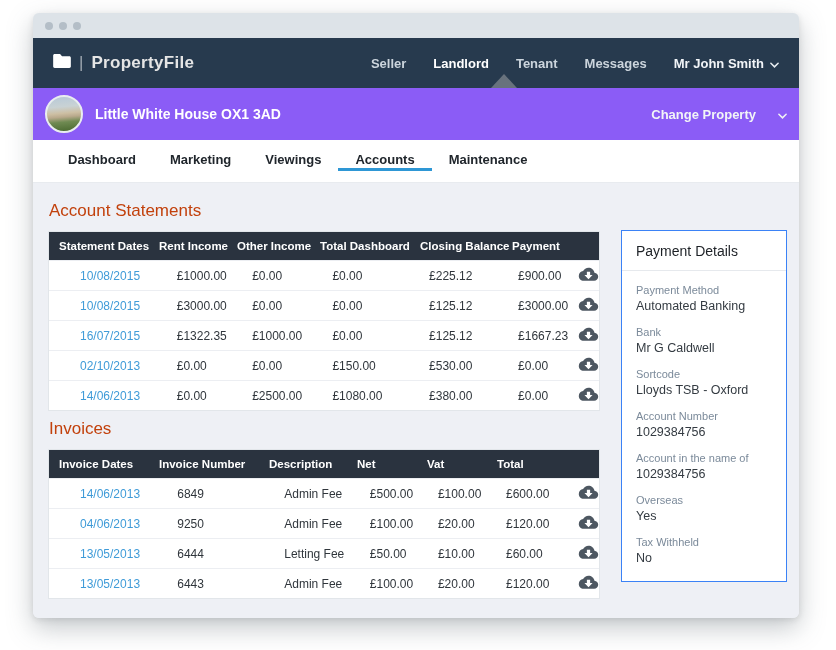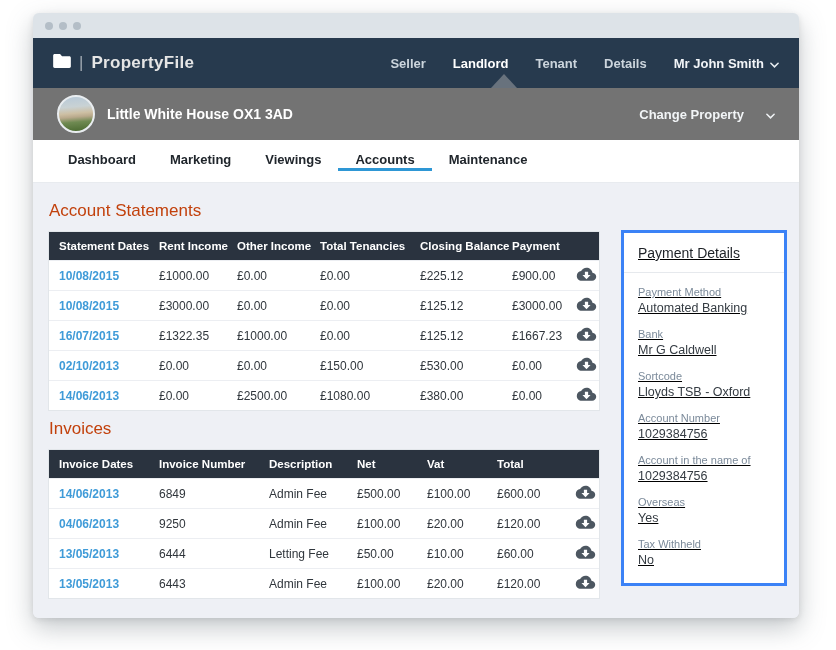--- a/index.html
+++ b/index.html
@@ -20,21 +20,21 @@
   .logo .divider { color:rgba(255,255,255,.55); font-size:17px; font-weight:400; }
   .logo .brand { color:#e5e5e5; font-size:17px; font-weight:700; letter-spacing:.3px; }
   .top-nav { margin-left:auto; display:flex; align-items:flex-end; gap:27px; }
   .nav-item { color:#ccd5dd; font-size:13px; font-weight:700; cursor:pointer; }
   .nav-item.active { color:#ffffff; }
   .user-menu { display:flex; align-items:center; gap:6px; color:#f2f5f8; font-size:13px; font-weight:700; cursor:pointer; }
   .notch { position:absolute; bottom:0; left:458px; width:0; height:0;
            border-left:13px solid transparent; border-right:13px solid transparent; border-bottom:14px solid #68727d; }
 
   
-  .property-bar { height:52px; background:#737373; display:flex; align-items:center; padding:0 24px; }
+  .property-bar { height:52px; background:#8b5cf6; display:flex; align-items:center; padding:0 12px; }
   .avatar { width:38px; height:38px; border-radius:50%; border:2px solid #e9edf0; flex:none;
             background:linear-gradient(175deg,#b7c9d8 0%,#c9d2d4 30%,#cdbfa3 48%,#b9a98c 58%,#6f8a52 72%,#49682f 100%); }
   .prop-name { margin-left:12px; color:#ffffff; font-size:14px; font-weight:700; }
   .change-prop { margin-left:auto; display:flex; align-items:center; gap:22px; color:#f2f5f7; font-size:13px; font-weight:700; cursor:pointer; }
 
   
   .tab-bar { height:43px; background:#ffffff; border-bottom:1px solid #e8ebef; display:flex; align-items:stretch; padding:11px 18px; }
   .tab { display:flex; align-items:center; padding:0 17px; font-size:13px; font-weight:700; color:#20262c;
          border-bottom:3px solid transparent; cursor:pointer; }
   .tab.active { border-bottom-color:#2e97d5; }
@@ -45,41 +45,41 @@
   .main { width:552px; flex:none; }
   .section-title { margin:18px 0 10px 1px; font-size:17px; font-weight:500; color:#c2410c; }
   .section-title.second { margin-top:8px; }
 
   .table { background:#ffffff; border:1px solid #e2e6ea; width:552px; }
   .t-head { display:flex; align-items:center; height:28px; background:#2a333f; padding-left:10px;
             color:#ffffff; font-size:11.5px; font-weight:700; }
   .tr { display:flex; align-items:center; height:30px; padding-left:10px; border-top:1px solid #eceef2;
         font-size:12px; color:#30363c; background:#fff; }
   .tr:first-of-type { border-top:none; }
-  .td.link { color:#3f9bd8; font-weight:700; cursor:pointer; }
+  .td.link { color:#3f9bd8; font-weight:400; cursor:pointer;margin-left:21px; }
   .icon-col { flex:1; display:flex; justify-content:center; align-items:center; cursor:pointer; }
   .icon-col svg { display:block; }
 
   #statements-table .th:nth-child(1), #statements-table .td:nth-child(1){ width:100px; }
   #statements-table .th:nth-child(2), #statements-table .td:nth-child(2){ width:78px; }
   #statements-table .th:nth-child(3), #statements-table .td:nth-child(3){ width:83px; }
   #statements-table .th:nth-child(4), #statements-table .td:nth-child(4){ width:100px; }
   #statements-table .th:nth-child(5), #statements-table .td:nth-child(5){ width:92px; }
   #statements-table .th:nth-child(6), #statements-table .td:nth-child(6){ width:62px; }
 
   #invoices-table .th:nth-child(1), #invoices-table .td:nth-child(1){ width:100px; }
   #invoices-table .th:nth-child(2), #invoices-table .td:nth-child(2){ width:110px; }
   #invoices-table .th:nth-child(3), #invoices-table .td:nth-child(3){ width:88px; }
   #invoices-table .th:nth-child(4), #invoices-table .td:nth-child(4){ width:70px; }
   #invoices-table .th:nth-child(5), #invoices-table .td:nth-child(5){ width:70px; }
   #invoices-table .th:nth-child(6), #invoices-table .td:nth-child(6){ width:74px; }
 
   
   .aside { width:166px; flex:none; margin-top:47px; }
-  .card { background:#ffffff; border:3px solid #3b82f6;text-decoration:underline; }
+  .card { background:#ffffff; border:1px solid #3b82f6; }
   .card-title { padding:12px 14px 11px; font-size:14px; font-weight:500; color:#1d2126; border-bottom:1px solid #e6e9ed; }
   .card-body { padding:13px 14px 3px; }
   .field { margin-bottom:13px; }
   .flabel { font-size:11px; color:#7b8a9a; margin-bottom:3px; }
   .fvalue { font-size:12.5px; color:#343b42; }
 </style>
 </head>
 <body>
 
 <div class="stage">
@@ -98,21 +98,21 @@
               <path d="M2 0h7.4l2.6 3H22c1.1 0 2 .9 2 2v12c0 1.1-.9 2-2 2H2c-1.1 0-2-.9-2-2V2C0 .9.9 0 2 0z"></path>
             </svg>
         </span>
         <span class="divider">|</span>
         <span class="brand">PropertyFile</span>
       </div>
       <div class="top-nav">
         <span class="nav-item">Seller</span>
         <span class="nav-item active">Landlord</span>
         <span class="nav-item">Tenant</span>
-        <span class="nav-item">Details</span>
+        <span class="nav-item">Messages</span>
         <span class="user-menu">
           <span>Mr John Smith</span>
           <span>
             <svg width="9" height="6" viewBox="0 0 10 6">
                 <path d="M1 1l4 4 4-4" stroke="#e6ebef" stroke-width="1.7" fill="none" stroke-linecap="round"></path>
               </svg>
           </span>
         </span>
       </div>
       <div class="notch"></div>
@@ -140,21 +140,21 @@
     </div>
 
     <div class="content">
       <div class="main">
         <h2 class="section-title">Account Statements</h2>
         <div class="table" id="statements-table">
           <div class="t-head">
               <div class="th">Statement Dates</div>
               <div class="th">Rent Income</div>
               <div class="th">Other Income</div>
-              <div class="th">Total Tenancies</div>
+              <div class="th">Total Dashboard</div>
               <div class="th">Closing Balance</div>
               <div class="th">Payment</div>
               <div class="th icon-col"></div>
             </div>
         <div class="tr">
               <div class="td link">10/08/2015</div>
               <div class="td">£1000.00</div>
               <div class="td">£0.00</div>
               <div class="td">£0.00</div>
               <div class="td">£225.12</div>

